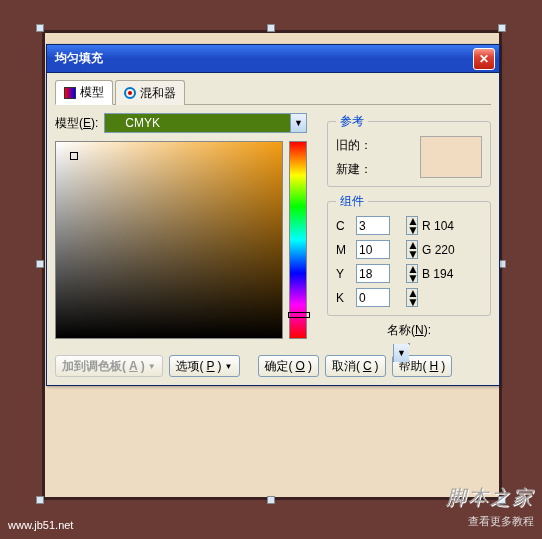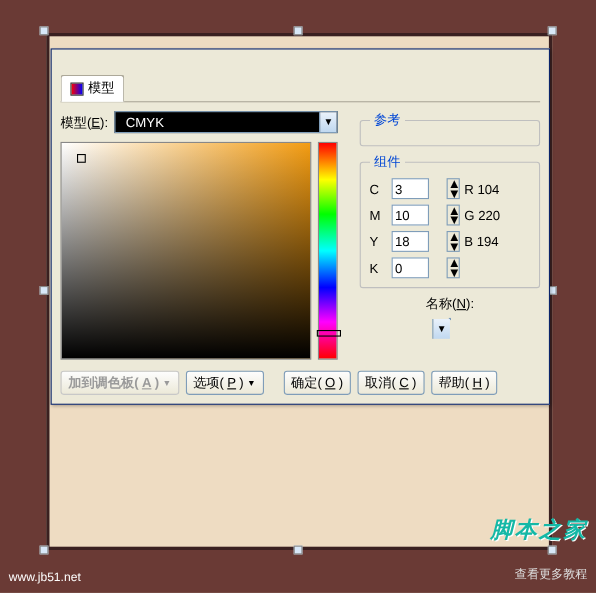--- a/index.html
+++ b/index.html
@@ -11,39 +11,39 @@
 .sh-ml { left: 36px; top: 260px; } .sh-mr { left: 498px; top: 260px; }
 .sh-bl { left: 36px; top: 496px; } .sh-bm { left: 267px; top: 496px; } .sh-br { left: 498px; top: 496px; }
 
 .dialog { position: absolute; left: 46px; top: 44px; width: 454px; background: #ece9d8; border: 1px solid #0a246a; box-shadow: 1px 1px 3px rgba(0,0,0,0.3); }
 .titlebar { height: 28px; background: linear-gradient(to bottom, #3a78f0 0%, #1d49c5 50%, #1d49c5 100%); border-bottom: 1px solid #0a246a; display: flex; align-items: center; padding: 0 4px 0 8px; color: #fff; font-size: 14px; font-weight: bold; }
 .titlebar .title { flex: 1; }
 .close-btn { width: 22px; height: 22px; background: linear-gradient(to bottom, #f89c8c, #e04030 40%, #c02010); border: 1px solid #fff; border-radius: 3px; color: #fff; font-weight: bold; font-size: 14px; display: flex; align-items: center; justify-content: center; cursor: pointer; }
 
 .dlg-body { padding: 6px 8px 8px 8px; }
 
-.tabs { display: flex; border-bottom: 1px solid #aca899; margin-bottom: 8px; margin-top: 16px; }
+.tabs { display: flex; border-bottom: 1px solid #aca899; margin-bottom: 8px; }
 .tab { padding: 3px 8px; border: 1px solid #aca899; border-bottom: none; background: #f3f1e7; margin-right: 2px; border-radius: 3px 3px 0 0; display: flex; align-items: center; gap: 4px; cursor: pointer; position: relative; top: 1px; }
 .tab.active { background: #fff; border-bottom: 1px solid #fff; }
 .tab-ico { width: 12px; height: 12px; display: inline-block; }
 .ico-model { background: linear-gradient(to right, #f00, #00f); border: 1px solid #333; }
 .ico-mixer { border: 2px solid #0077cc; border-radius: 50%; position: relative; }
 .ico-mixer::after { content: ""; position: absolute; width: 4px; height: 4px; background: #c00; border-radius: 50%; left: 2px; top: 2px; }
 .ico-palette { display: grid; grid-template-columns: 1fr 1fr; grid-template-rows: 1fr 1fr; width: 12px; height: 12px; }
 .ico-palette span:nth-child(1){background:#f00;} .ico-palette span:nth-child(2){background:#0c0;}
 .ico-palette span:nth-child(3){background:#00f;} .ico-palette span:nth-child(4){background:#ff0;}
 
 .content-row { display: flex; gap: 20px; }
 .left-col { flex: 1; }
 .right-col { width: 174px; }
 
 .model-row { display: flex; align-items: center; gap: 6px; margin-bottom: 8px; }
 .model-row label { white-space: nowrap; }
 .model-row label u { text-decoration: underline; }
-.combo { flex: 1; height: 20px; background: #000000; color: #fff; border: 1px solid #7f9db9; padding: 1px 18px 1px 9px; position: relative; line-height: 16px; }
+.combo { flex: 1; height: 20px; background: #4d7c0f; color: #fff; border: 1px solid #7f9db9; padding: 1px 18px 1px 20px; position: relative; line-height: 16px; }
 .combo-btn { position: absolute; right: 0; top: 0; width: 16px; height: 18px; background: linear-gradient(#eaf2fb,#c0d8f0); border-left: 1px solid #7f9db9; display: flex; align-items: center; justify-content: center; color: #000; font-size: 9px; }
 
 .picker-row { display: flex; gap: 6px; }
 .color-field { width: 228px; height: 198px; position: relative; border: 1px solid #888; background:
   linear-gradient(to bottom, rgba(0,0,0,0) 0%, rgba(0,0,0,1) 100%),
   linear-gradient(to right, #fff 0%, #f39c12 100%);
 }
 .field-marker { position: absolute; left: 14px; top: 10px; width: 8px; height: 8px; border: 1px solid #000; background: transparent; }
 .hue-bar { width: 18px; height: 198px; position: relative; border: 1px solid #888; background: linear-gradient(to bottom, #ff0000 0%, #ffff00 17%, #00ff00 33%, #00ffff 50%, #0000ff 67%, #ff00ff 83%, #ff0000 100%); }
 .hue-marker { position: absolute; left: -2px; width: 22px; height: 6px; border: 1px solid #000; top: 170px; }
@@ -62,43 +62,53 @@
 .name-row label { white-space: nowrap; }
 .name-combo { flex: 1; height: 20px; background: #fff; border: 1px solid #7f9db9; position: relative; }
 
 .btn-row { display: flex; gap: 6px; margin-top: 10px; align-items: center; }
 .xp-btn { height: 22px; padding: 0 6px; background: linear-gradient(#fdfdfd,#ece9d8); border: 1px solid #7f9db9; border-radius: 3px; cursor: pointer; display: inline-flex; align-items: center; gap: 3px; white-space: nowrap; }
 .xp-btn.disabled { color: #9a9a9a; border-color: #c8c8c8; cursor: default; font-weight: bold; }
 .xp-btn .dd { font-size: 8px; }
 .xp-btn u { text-decoration: underline; }
 .spacer { width: 6px; }
 
-.watermark1 { position: absolute; right: 8px; bottom: 44px; color: #14b8a6; font-size: 20px; font-weight: bold; font-style: italic; text-shadow: 1px 1px 0 #fff; letter-spacing: 2px; }
+.watermark1 { position: absolute; right: 8px; bottom: 28px; color: #a3a3a3; font-size: 20px; font-weight: normal; font-style: italic; text-shadow: 1px 1px 0 #fff; letter-spacing: 2px; }
 .watermark2 { position: absolute; right: 8px; bottom: 10px; color: #ddd; font-size: 11px; }
 .watermark3 { position: absolute; left: 8px; bottom: 8px; color: #fff; font-size: 11px; margin-top: 20px; }
 </style>
 </head>
 <body>
 
 <div class="canvas-bg"></div>
 <div class="sel-handle sh-tl"></div>
 <div class="sel-handle sh-tm"></div>
 <div class="sel-handle sh-tr"></div>
 <div class="sel-handle sh-ml"></div>
 <div class="sel-handle sh-mr"></div>
 <div class="sel-handle sh-bl"></div>
 <div class="sel-handle sh-bm"></div>
 <div class="sel-handle sh-br"></div>
 
 <div class="dialog">
+  <div class="titlebar">
+    <span class="title">均匀填充</span>
+    <div class="close-btn">
+        <span>✕</span>
+      </div>
+  </div>
   <div class="dlg-body">
     <div class="tabs">
       <div class="tab active">
         <span class="tab-ico ico-model"></span>
         <span>模型</span>
+      </div>
+      <div class="tab">
+        <span class="tab-ico ico-mixer"></span>
+        <span>混和器</span>
       </div>
     </div>
 
     <div class="content-row">
       <div class="left-col">
         <div class="model-row">
           <label><span>模型(</span><u>E</u><span>):</span></label>
           <div class="combo">
             <span>CMYK</span>
             <div class="combo-btn">▼</div>
@@ -110,20 +120,25 @@
           </div>
           <div class="hue-bar">
             <div class="hue-marker"></div>
           </div>
         </div>
       </div>
 
       <div class="right-col">
         <fieldset>
           <legend>参考</legend>
+          <div class="ref-grid">
+            <span>旧的：</span>
+            <div class="swatch"></div>
+            <span>新建：</span>
+          </div>
         </fieldset>
 
         <fieldset>
           <legend>组件</legend>
           <div class="comp-grid" id="comp-grid">
               <span>C</span>
               <input class="num-in" value="3" style="">
               <div class="spin">
                 <span>▲</span>
                 <span>▼</span>

